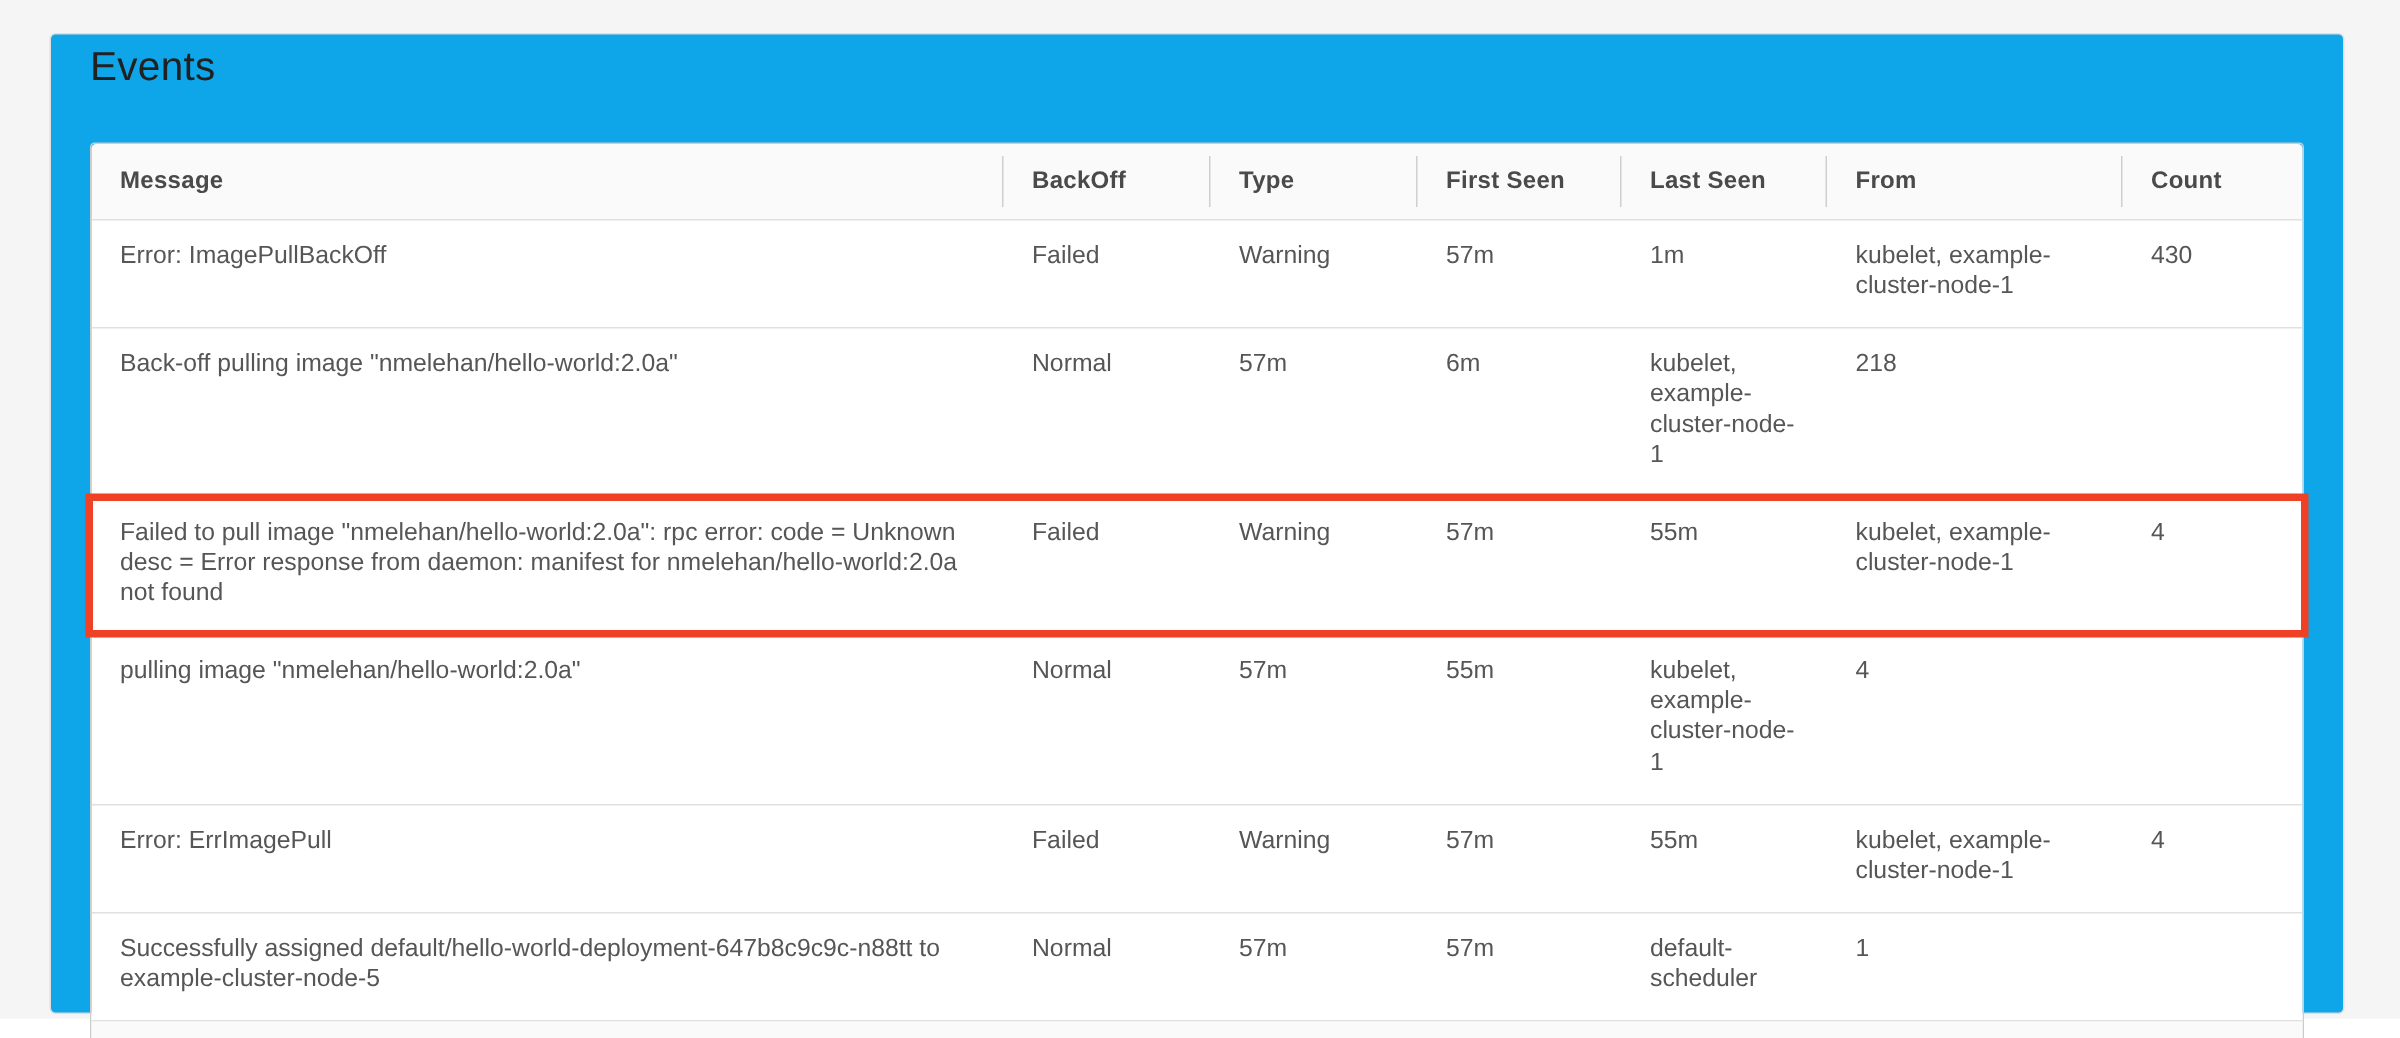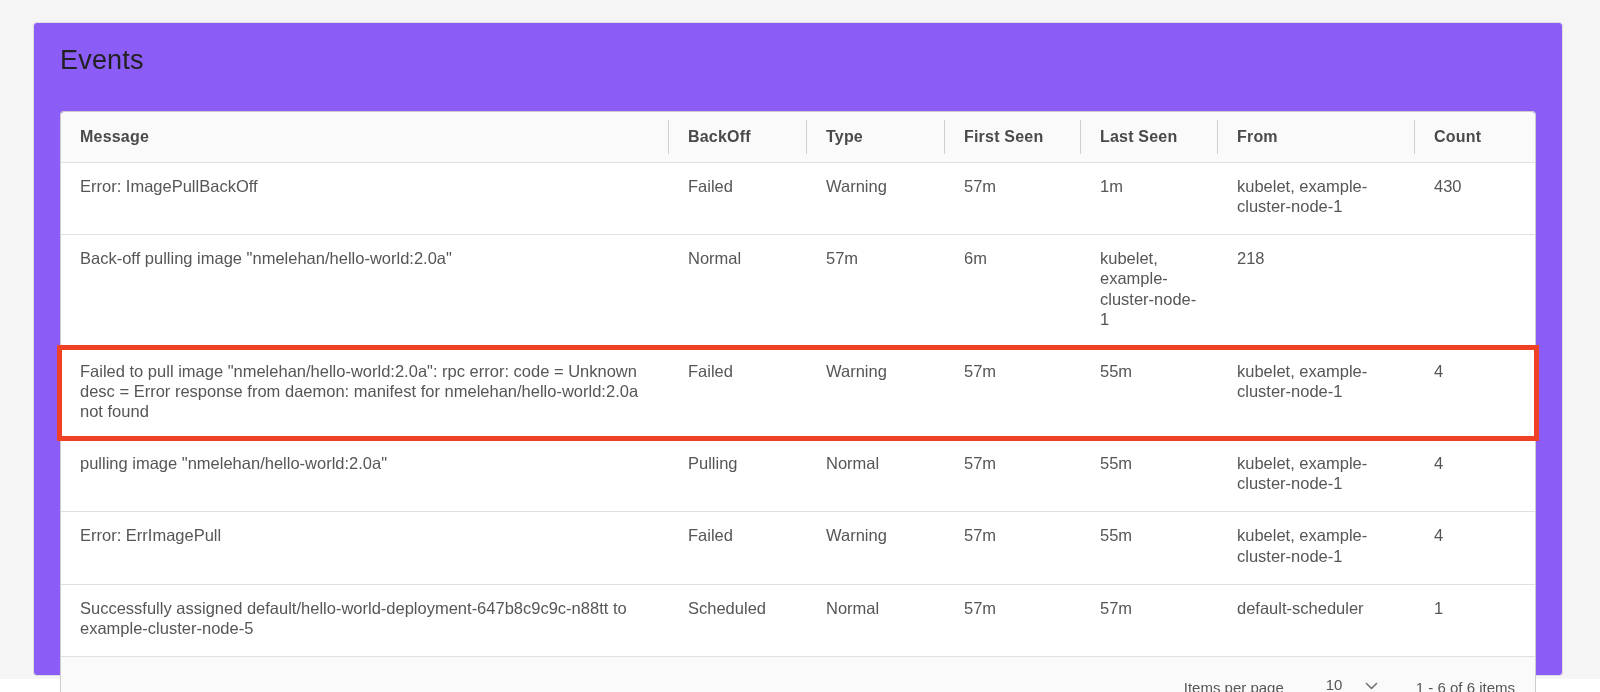--- a/index.html
+++ b/index.html
@@ -18,24 +18,24 @@
     --border: #cccccc;
     --row-border: #e0e0e0;
   }
   .bottom-strip {
     position: absolute; left: 0; right: 0; bottom: 0; height: 13px;
     background: #ffffff;
   }
   .card {
     position: absolute;
     left: 33px; top: 22px; right: 37px; bottom: 16px;
-    background: #8b5cf6;
+    background: #0ea5e9;
     border: 1px solid #dedede;
     border-radius: 4px;
-    padding: 22px 26px 8px 26px;
+    padding: 6px 26px 8px 26px;
   }
   .card-title {
     font-size: 27px;
     font-weight: 400;
     color: #212121;
     letter-spacing: 0.2px;
     margin-bottom: 35px;
   }
   .datagrid {
     border: 1px solid var(--border);
@@ -157,41 +157,39 @@
       <div class="dg-cell">Failed</div>
       <div class="dg-cell">Warning</div>
       <div class="dg-cell">57m</div>
       <div class="dg-cell">55m</div>
       <div class="dg-cell">kubelet, example-cluster-node-1</div>
       <div class="dg-cell">4</div>
     </div>
 
     <div class="dg-row">
       <div class="dg-cell">pulling image "nmelehan/hello-world:2.0a"</div>
-      <div class="dg-cell">Pulling</div>
       <div class="dg-cell">Normal</div>
       <div class="dg-cell">57m</div>
       <div class="dg-cell">55m</div>
       <div class="dg-cell">kubelet, example-cluster-node-1</div>
       <div class="dg-cell">4</div>
     </div>
 
     <div class="dg-row">
       <div class="dg-cell">Error: ErrImagePull</div>
       <div class="dg-cell">Failed</div>
       <div class="dg-cell">Warning</div>
       <div class="dg-cell">57m</div>
       <div class="dg-cell">55m</div>
       <div class="dg-cell">kubelet, example-cluster-node-1</div>
       <div class="dg-cell">4</div>
     </div>
 
     <div class="dg-row">
       <div class="dg-cell">Successfully assigned default/hello-world-deployment-647b8c9c9c-n88tt to example-cluster-node-5</div>
-      <div class="dg-cell">Scheduled</div>
       <div class="dg-cell">Normal</div>
       <div class="dg-cell">57m</div>
       <div class="dg-cell">57m</div>
       <div class="dg-cell">default-scheduler</div>
       <div class="dg-cell">1</div>
     </div>
 
     <div class="dg-footer">
       <span class="ipp-label">Items per page</span>
       <span class="page-size">

